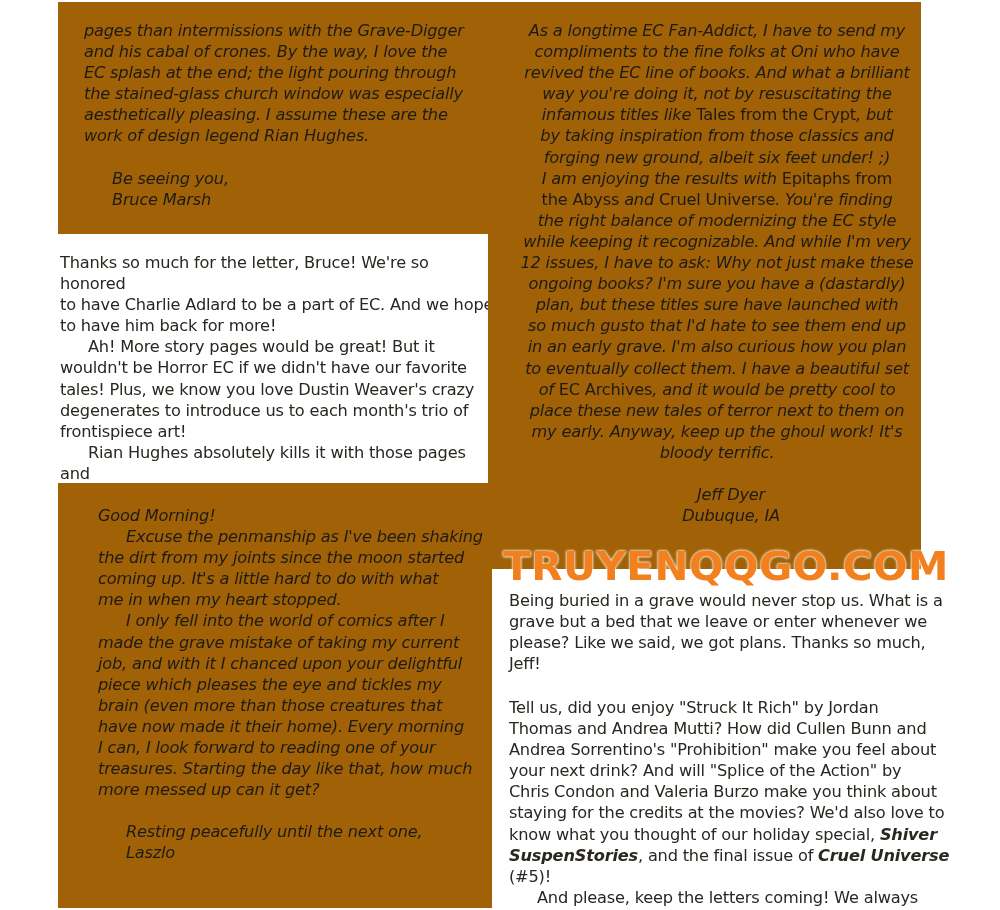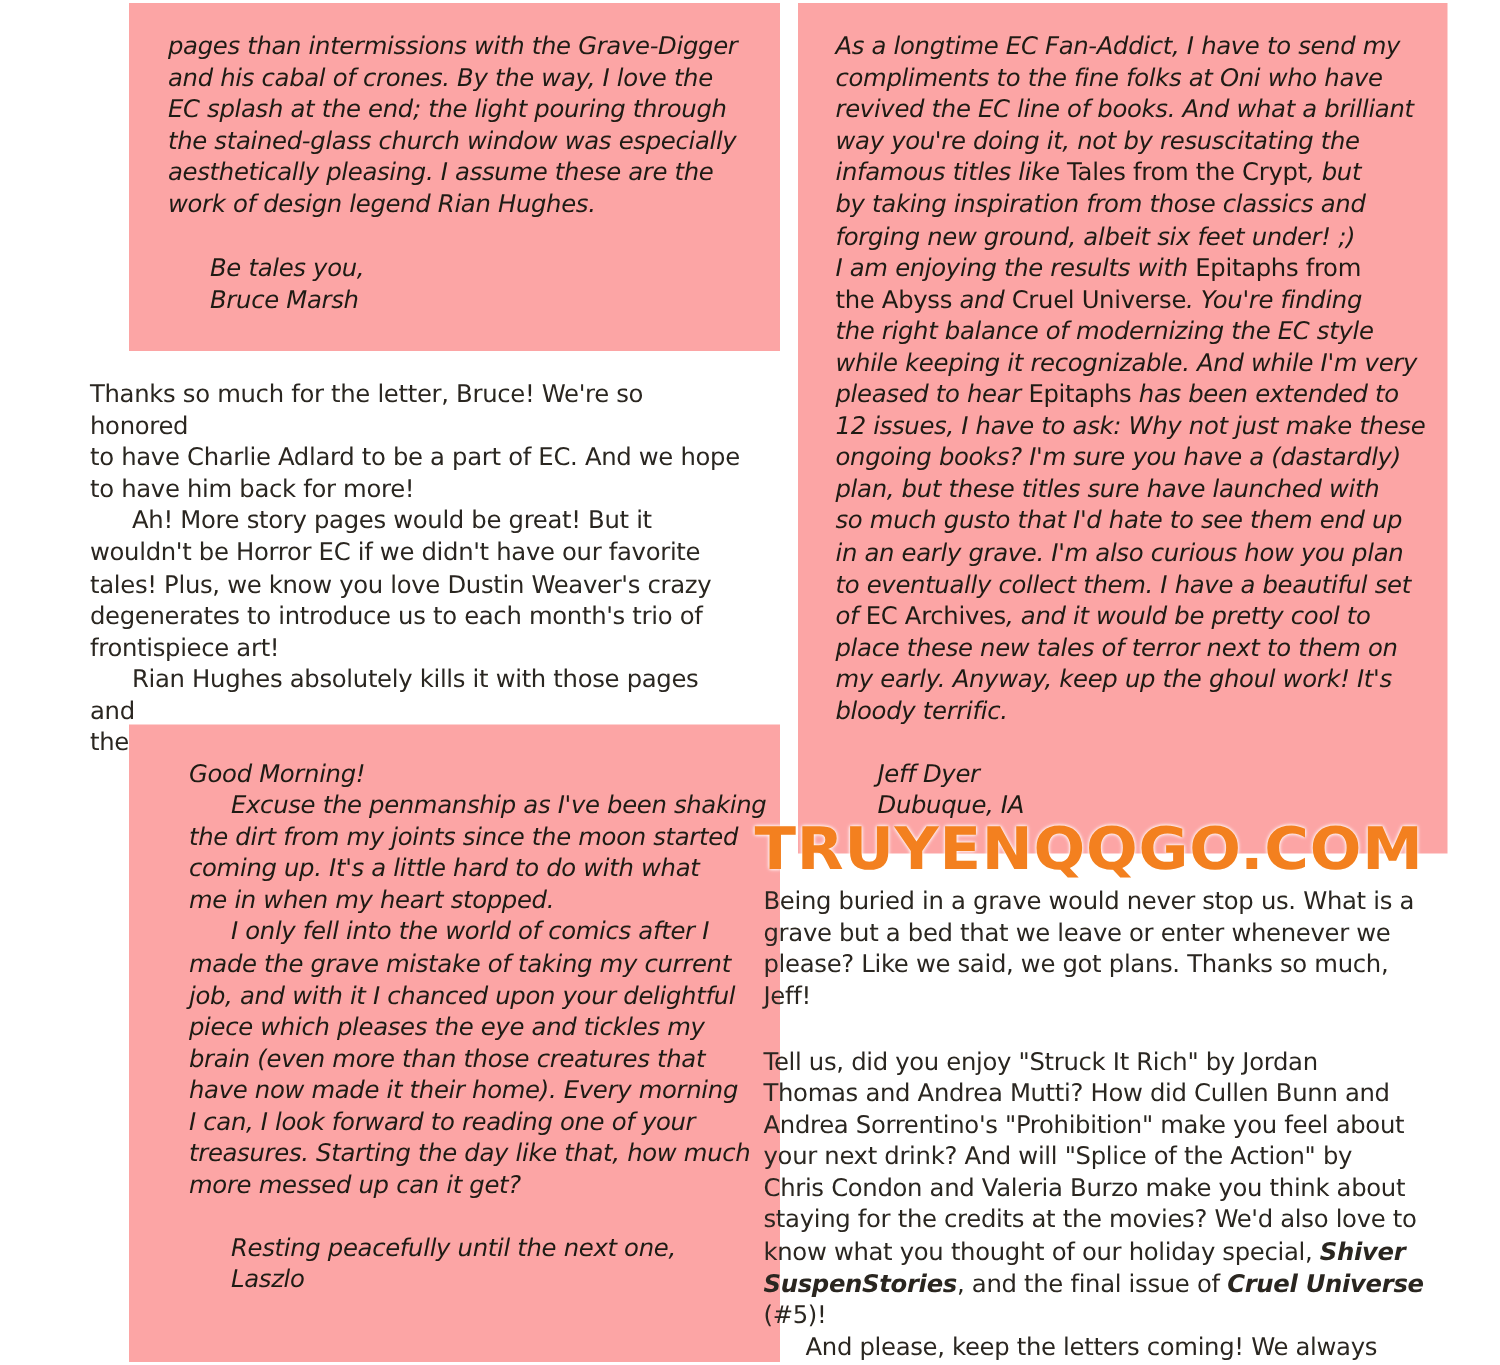--- a/index.html
+++ b/index.html
@@ -2,37 +2,36 @@
 <html><head>
 <meta charset="utf-8">
 <style>
   html, body { margin: 0; padding: 0; }
   body {
     width: 1000px; height: 910px; overflow: hidden; position: relative;
     background: #ffffff; color: #1e1b14;
     font-family: "DejaVu Sans", sans-serif;
   }
   .box {
-    position: absolute; background: #fca5a5;
+    position: absolute; background: #a16207;
     box-sizing: border-box;
-    margin-left: 28px;
   }
   .letter p, .reply p {
     margin: 0; font-size: 16.2px; line-height: 21.1px; letter-spacing: -0.2px;
   }
   .letter { font-style: italic; }
   .letter .roman { font-style: normal; }
   .ind { text-indent: 28px; }
   .sig { padding-left: 28px; }
   .gap { height: 21px; }
   .reply { position: absolute; color: #2a2620; }
   .reply i { font-style: italic; font-weight: bold; }
   #box1 { left: 58px; top: 2px; width: 434px; height: 232px; padding: 18px 0 0 26px; }
   #box2 { left: 58px; top: 483px; width: 434px; height: 425px; padding: 22px 0 0 40px; }
-  #box3 { left: 504px; top: 2px; width: 433px; height: 567px; padding: 18px 0 0 25px; }
+  #box3 { left: 488px; top: 2px; width: 433px; height: 567px; padding: 18px 0 0 25px; text-align: center; }
   #reply1 { left: 60px; top: 252px; width: 436px; }
   #reply2 { left: 509px; top: 590px; width: 445px; }
   #reply3 { left: 509px; top: 697px; width: 445px; }
   .watermark {
     position: absolute; left: 503px; top: 544px; width: 420px;
     font-family: "DejaVu Sans", sans-serif; font-weight: bold;
     font-size: 39px; letter-spacing: 0.5px; color: #f3801f;
     line-height: 46px; white-space: nowrap;
     text-shadow: 0 0 2px #ffffff, 0 0 3px #ffffff;
     transform: scaleX(1.04); transform-origin: left center;
@@ -42,21 +41,21 @@
 <body>
 
 <div class="box letter" id="box1">
   <p>pages than intermissions with the Grave-Digger</p>
   <p>and his cabal of crones. By the way, I love the</p>
   <p>EC splash at the end; the light pouring through</p>
   <p>the stained-glass church window was especially</p>
   <p>aesthetically pleasing. I assume these are the</p>
   <p>work of design legend Rian Hughes.</p>
   <div class="gap"></div>
-  <p class="sig">Be tales you,</p>
+  <p class="sig">Be seeing you,</p>
   <p class="sig">Bruce Marsh</p>
 </div>
 
 <div class="reply" id="reply1">
   <p>Thanks so much for the letter, Bruce! We're so honored</p>
   <p>to have Charlie Adlard to be a part of EC. And we hope</p>
   <p>to have him back for more!</p>
   <p class="ind">Ah! More story pages would be great! But it</p>
   <p>wouldn't be Horror EC if we didn't have our favorite</p>
   <p>tales! Plus, we know you love Dustin Weaver's crazy</p>
@@ -91,21 +90,20 @@
   <p>compliments to the fine folks at Oni who have</p>
   <p>revived the EC line of books. And what a brilliant</p>
   <p>way you're doing it, not by resuscitating the</p>
   <p><span>infamous titles like </span><span class="roman">Tales from the Crypt</span><span>, but</span></p>
   <p>by taking inspiration from those classics and</p>
   <p>forging new ground, albeit six feet under! ;)</p>
   <p><span>I am enjoying the results with </span><span class="roman">Epitaphs from</span></p>
   <p><span class="roman">the Abyss</span><span> and </span><span class="roman">Cruel Universe</span><span>. You're finding</span></p>
   <p>the right balance of modernizing the EC style</p>
   <p>while keeping it recognizable. And while I'm very</p>
-  <p><span>pleased to hear </span><span class="roman">Epitaphs</span><span> has been extended to</span></p>
   <p>12 issues, I have to ask: Why not just make these</p>
   <p>ongoing books? I'm sure you have a (dastardly)</p>
   <p>plan, but these titles sure have launched with</p>
   <p>so much gusto that I'd hate to see them end up</p>
   <p>in an early grave. I'm also curious how you plan</p>
   <p>to eventually collect them. I have a beautiful set</p>
   <p><span>of </span><span class="roman">EC Archives</span><span>, and it would be pretty cool to</span></p>
   <p>place these new tales of terror next to them on</p>
   <p>my early. Anyway, keep up the ghoul work! It's</p>
   <p>bloody terrific.</p>

